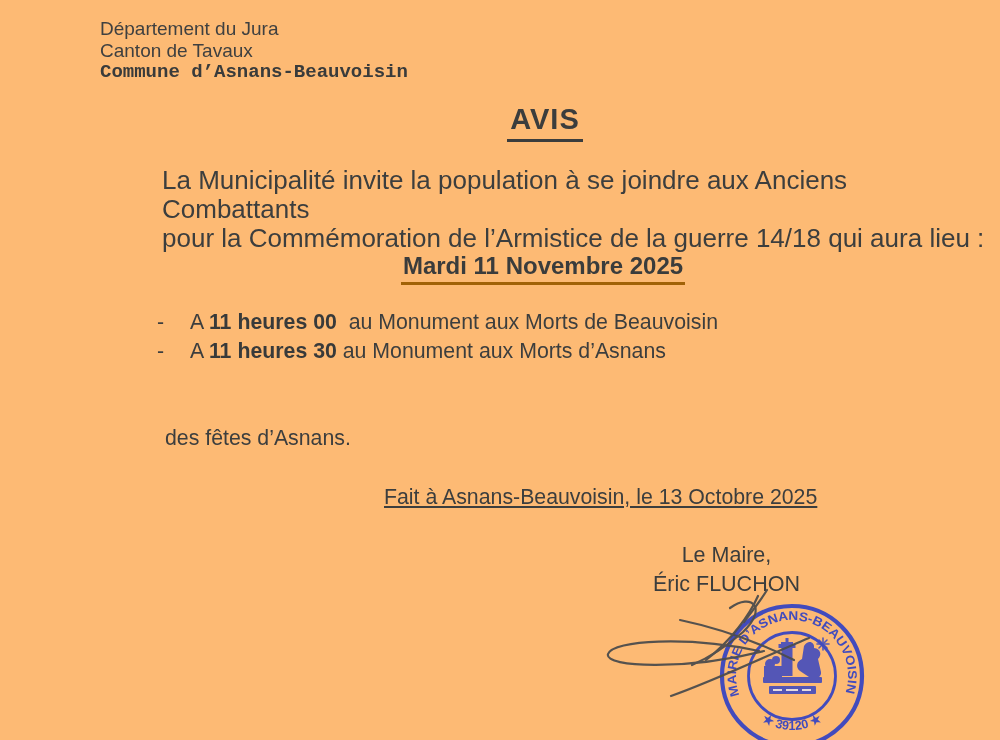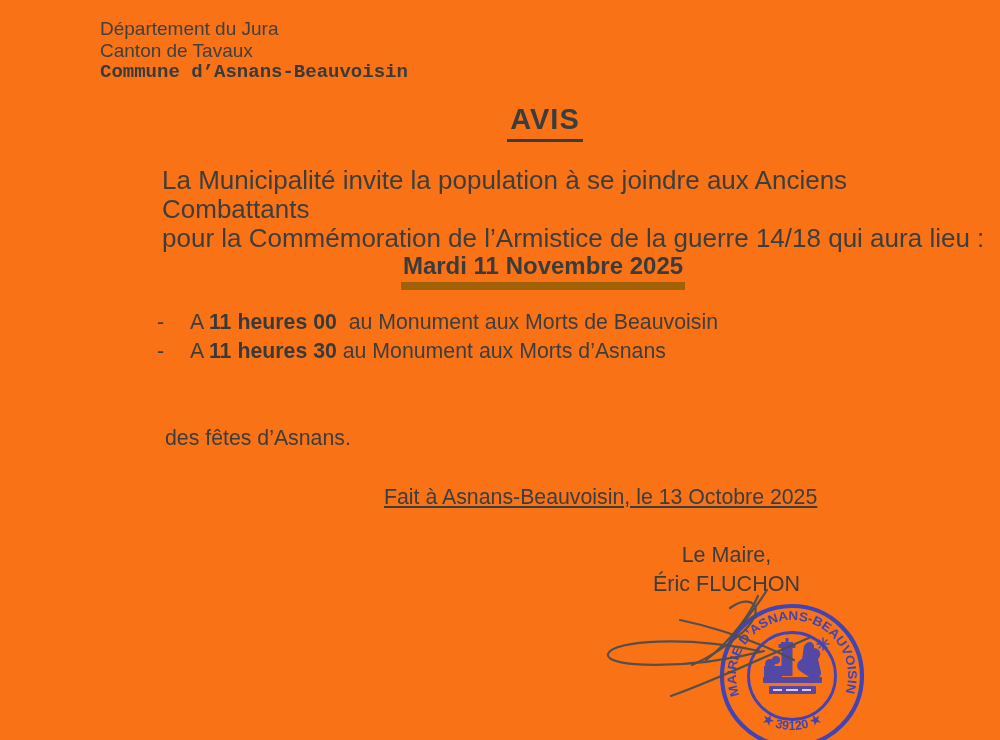--- a/index.html
+++ b/index.html
@@ -1,19 +1,19 @@
 <!DOCTYPE html>
 <html><head>
 <meta charset="utf-8">
 <style>
   html,body{margin:0;padding:0;background:#ffffff;}
   .page{
     position:relative;
     width:1000px;height:740px;
-    background:#f97316;
+    background:#fdba74;
     overflow:hidden;
     font-family:"Liberation Sans", sans-serif;
     color:#3c3c3c;
     -webkit-font-smoothing:antialiased;
   }
   .letterhead{
     position:absolute;left:100px;top:18px;
     font-size:19px;line-height:21.8px;color:#3f4040;
   }
   .letterhead .bold{font-weight:bold;color:#393b3b;font-family:Liberation Mono, monospace;}
@@ -31,21 +31,21 @@
     position:absolute;left:162px;top:166px;margin:0;
     font-size:26px;line-height:29px;color:#3c3e3e;
   }
   .date-wrap{
     position:absolute;left:90px;top:252px;width:906px;
     text-align:center;
   }
   .date-heading{
     display:inline-block;
     font-size:24px;font-weight:bold;color:#3a3c3c;
-    border-bottom:8px solid #a16207;
+    border-bottom:3px solid #a16207;
     padding:0 2px 2px 2px;
   }
   .schedule{
     position:absolute;left:157px;top:308px;
     font-size:21.3px;line-height:29px;color:#3c3e3e;
   }
   .schedule .row{display:flex;}
   .schedule .dash{width:33px;flex:0 0 33px;}
   .schedule b{font-weight:bold;color:#383a3a;}
   .closing{

